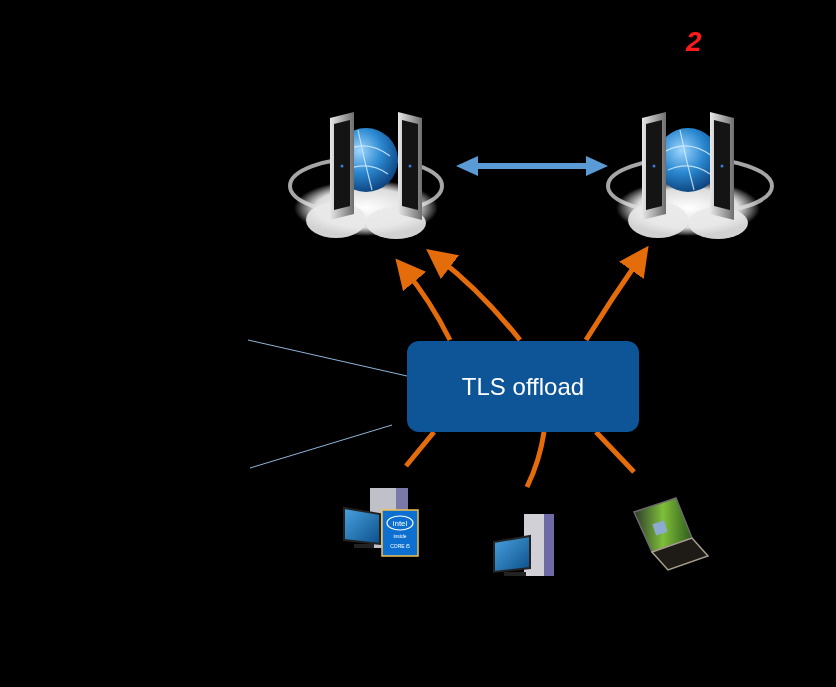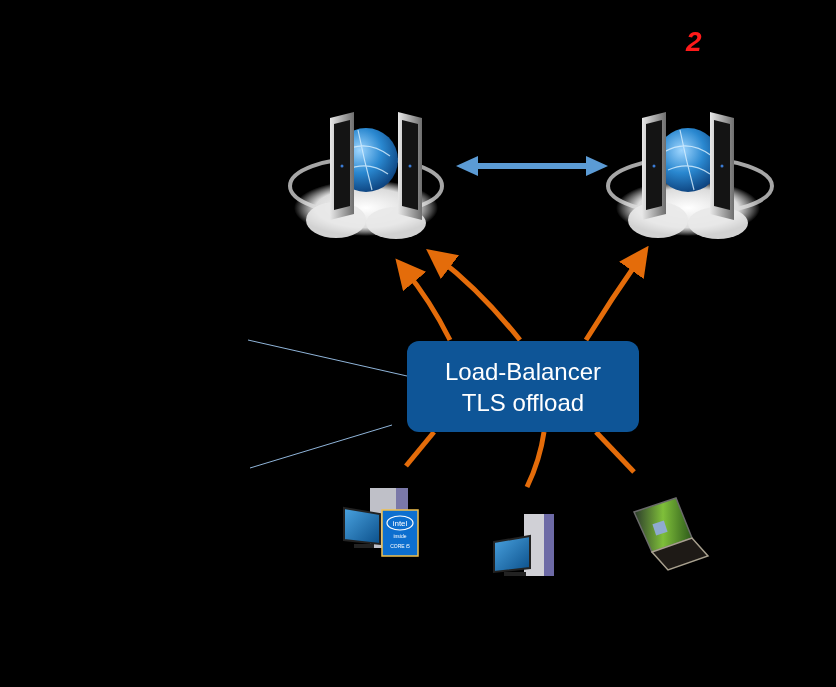--- a/index.html
+++ b/index.html
@@ -121,15 +121,14 @@
   <g transform="translate(630,494)">
     <polygon points="4,18 46,4 62,44 22,58" fill="url(#laptopScreen)" stroke="#6a6a6a" stroke-width="1.5"></polygon>
     <rect x="24" y="28" width="12" height="12" fill="#8faad0" transform="rotate(-18 30 34)"></rect>
     <polygon points="22,58 62,44 78,62 38,76" fill="#1e1a16" stroke="#a8a08e" stroke-width="1.5"></polygon>
   </g>
 </svg>
 
 <div class="step-number">2</div>
 
 <div class="lb-box">
-  <span>Load-Balancer</span>
   <span>TLS offload</span>
 </div>
 
 </body></html>

